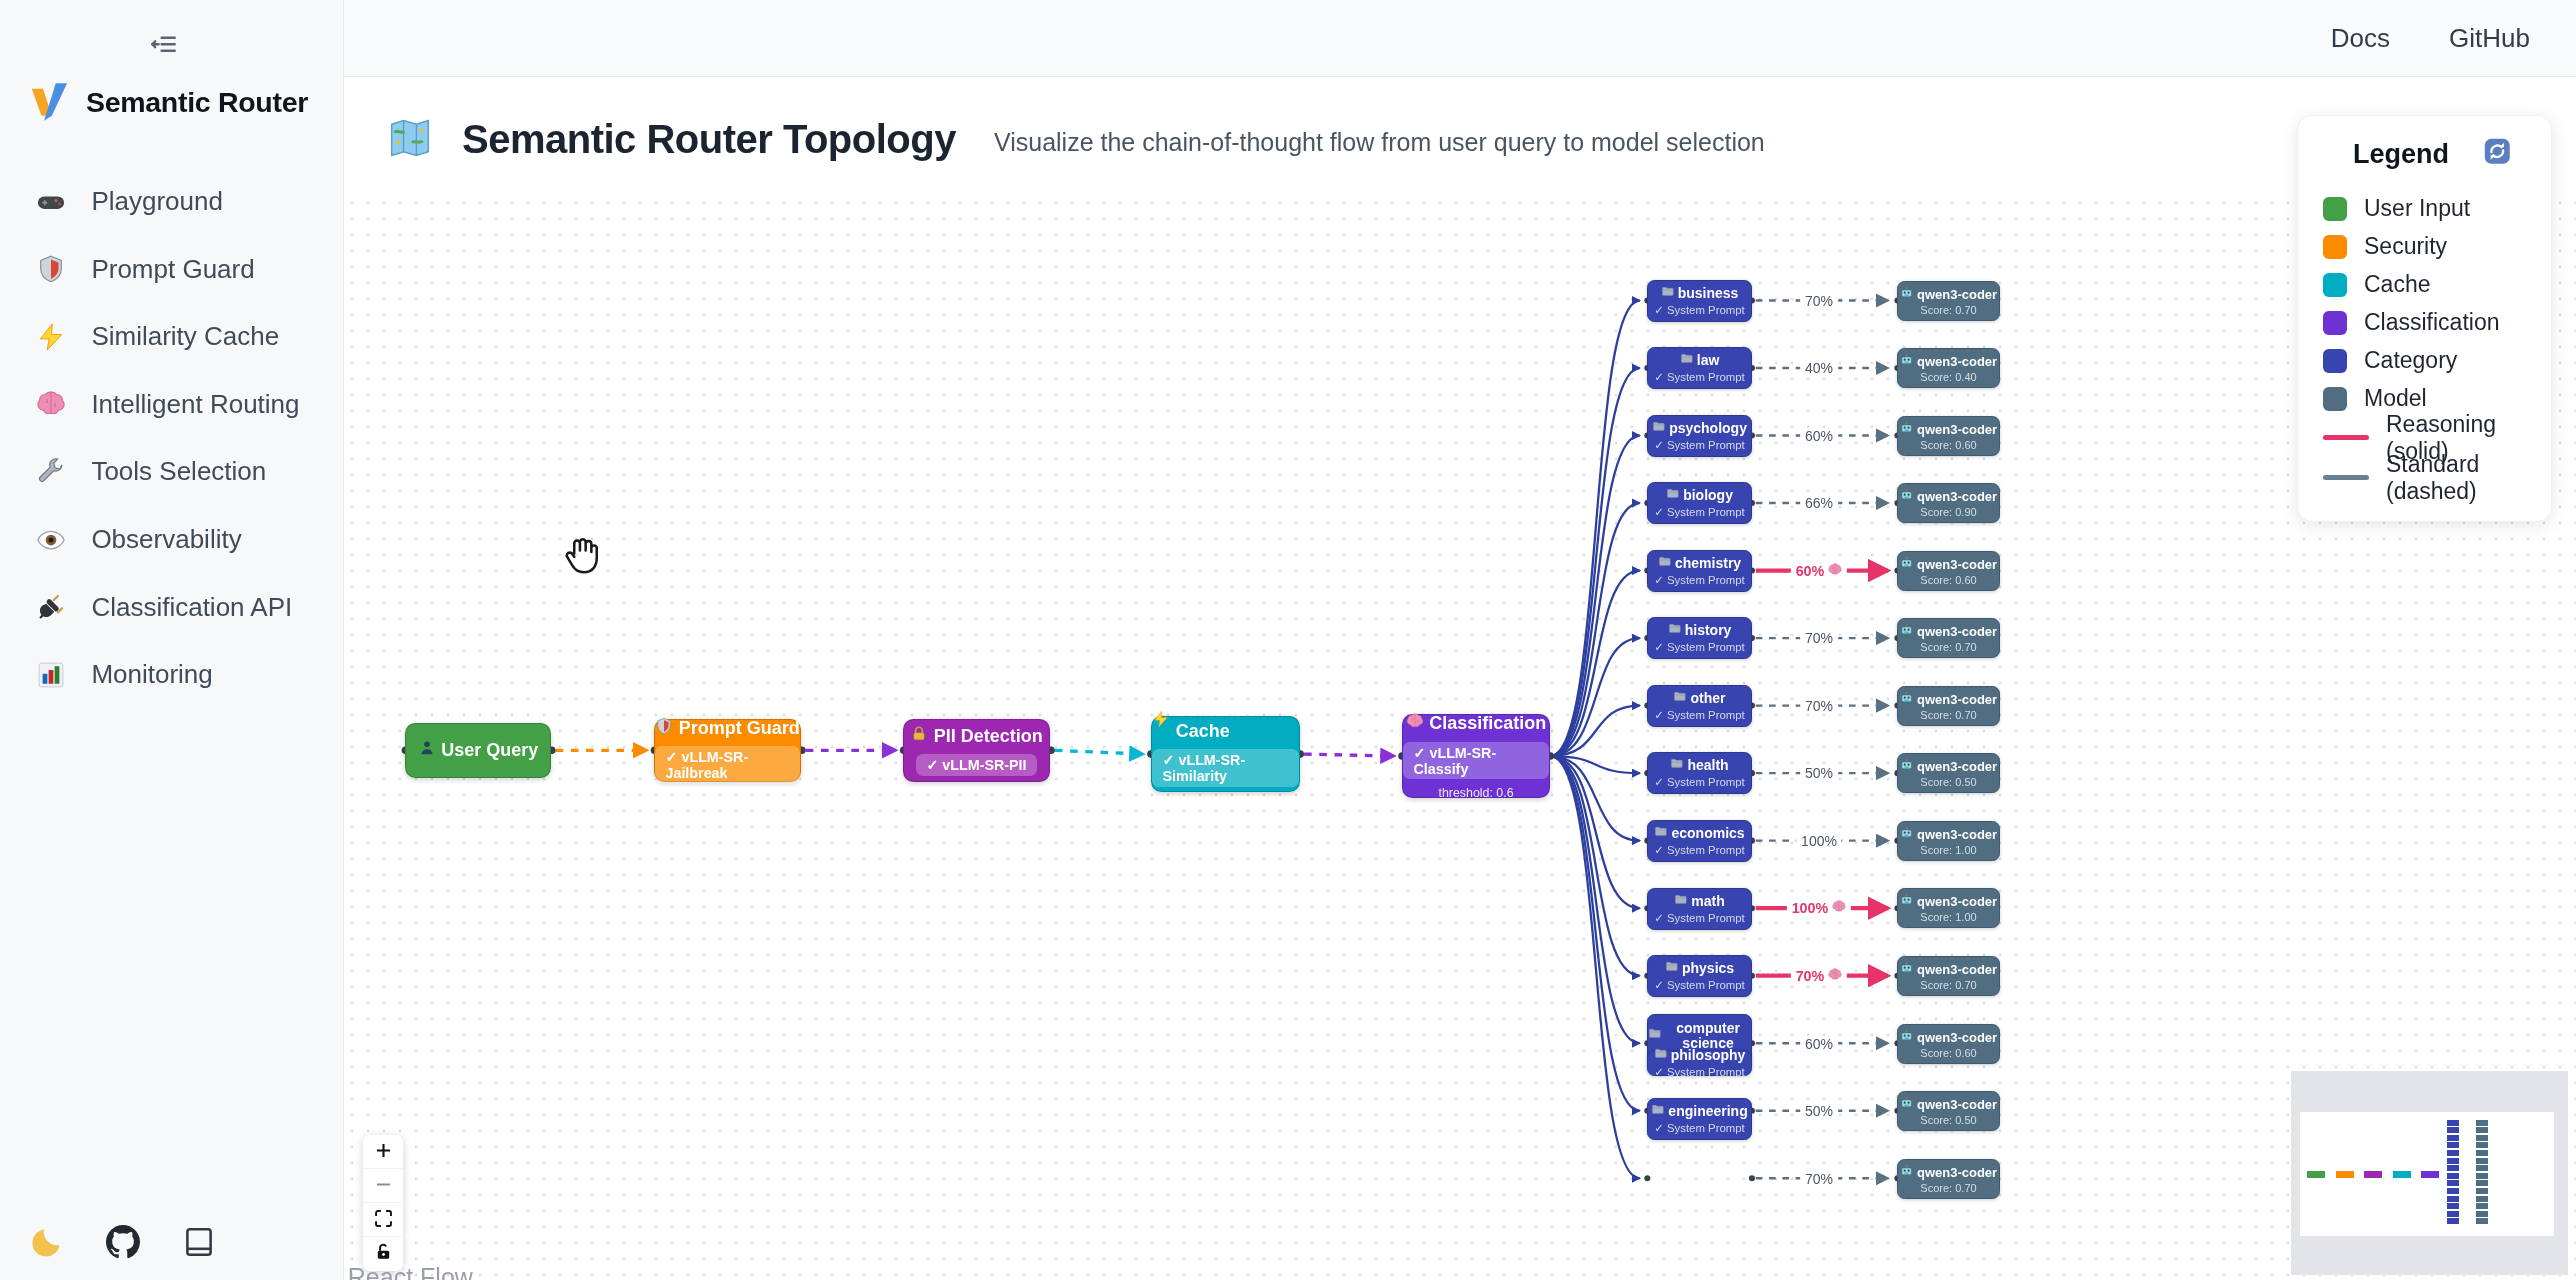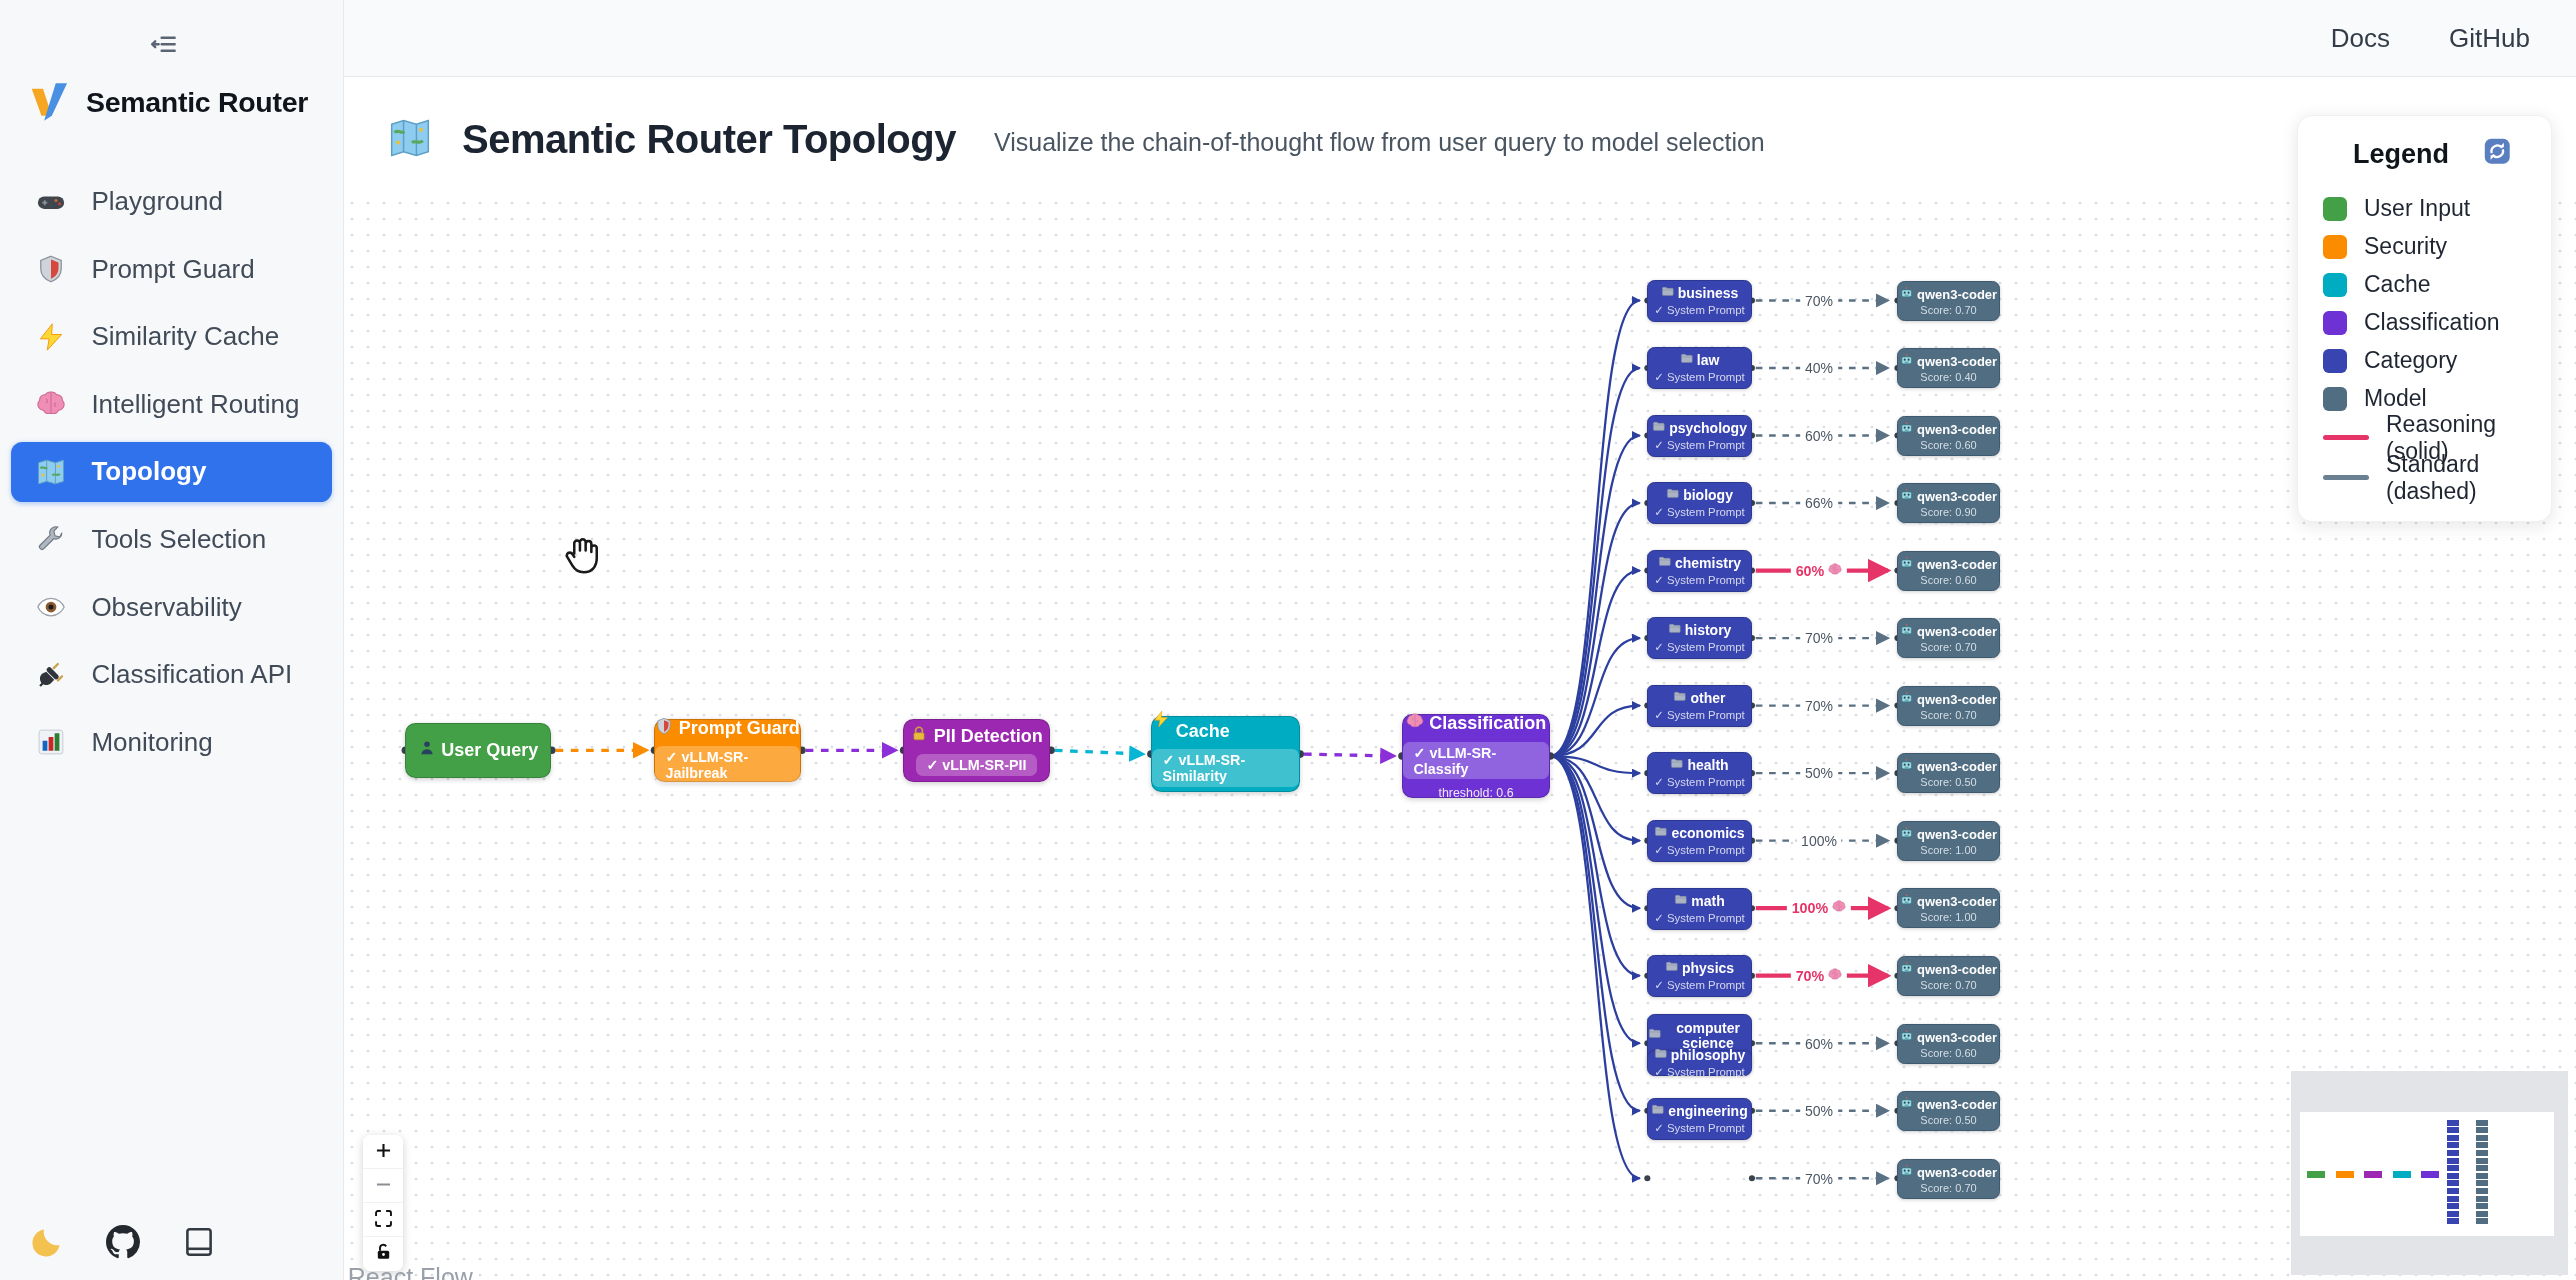--- a/index.html
+++ b/index.html
@@ -130,32 +130,20 @@
           <span>Similarity Cache</span>
         </div>
         <div class="nav-item">
           <span class="nicon">
             <svg viewBox="0 0 24 24">
               <path d="M7.5 4.5c-2.8 0-4.6 2-4.6 4.2 0 1-1.4 1.6-1.4 3.4 0 2.6 2 4.6 4.6 4.9.6 1.6 2 2.6 3.9 2.6h4c1.9 0 3.3-1 3.9-2.6 2.6-.3 4.6-2.3 4.6-4.9 0-1.8-1.4-2.4-1.4-3.4 0-2.2-1.8-4.2-4.6-4.2-.8-1.2-2.2-2-3.5-2h-2c-1.3 0-2.7.8-3.5 2z" fill="#ef8fb6" stroke="#d16a96" stroke-width="0.9"></path>
               <path d="M12 3.2v16.4M8 8c1.5.6 1.5 2.4 0 3M16 11c-1.5.6-1.5 2.4 0 3" stroke="#d16a96" stroke-width="0.9" fill="none"></path>
             </svg>
           </span>
           <span>Intelligent Routing</span>
-        </div>
-        <div class="nav-item active">
-          <span class="nicon">
-            <svg viewBox="0 0 24 24">
-              <path d="M2 4.5 8.5 2.5 15.5 4.5 22 2.5v17L15.5 21.5 8.5 19.5 2 21.5z" fill="#8ecdf0" stroke="#5d9fc4" stroke-width="0.8"></path>
-              <path d="M8.5 2.5v17M15.5 4.5v17" stroke="#5d9fc4" stroke-width="0.8"></path>
-              <path d="M3.5 9c2-2 3.5 1 5.5-.5M13 14.5c2-1.5 4 1 6-1" stroke="#58a85e" stroke-width="1.7" fill="none"></path>
-              <circle cx="5.5" cy="14.5" r="1.1" fill="#e8c23a"></circle>
-              <circle cx="18" cy="7.5" r="1.1" fill="#e8c23a"></circle>
-            </svg>
-          </span>
-          <span>Topology</span>
         </div>
         <div class="nav-item">
           <span class="nicon">
             <svg viewBox="0 0 24 24">
               <path d="M20.7 6.2a4.9 4.9 0 0 1-6.5 4.8l-7.9 7.9a2 2 0 0 1-2.9-2.9l7.9-7.9A4.9 4.9 0 0 1 17.4 1.7l-3.1 3.1.9 3.9 3.9.9z" fill="#aeb6bf" stroke="#6f7780" stroke-width="0.9"></path>
             </svg>
           </span>
           <span>Tools Selection</span>
         </div>
         <div class="nav-item">
@@ -521,21 +509,21 @@
                   <circle cx="12" cy="3.2" r="1.4" fill="#e2574c"></circle>
                   <rect x="3.5" y="7" width="17" height="12.5" rx="2.6" fill="#a5dde2" stroke="#2c7d8c" stroke-width="1.2"></rect>
                   <circle cx="8.5" cy="12" r="1.9" fill="#204a63"></circle>
                   <circle cx="15.5" cy="12" r="1.9" fill="#204a63"></circle>
                   <rect x="8" y="15.6" width="8" height="1.7" rx="0.85" fill="#2c7d8c"></rect>
                 </svg></span>
               <span>qwen3-coder</span>
             </div>
             <div class="sub">Score: 0.70</div>
           </div>
-          <div class="cnode" style="left: 1303px; top: 685px; height: 42px; border-radius: 6px;">
+          <div class="cnode" style="left: 1303px; top: 685px; height: 42px;">
             <div class="nt">
               <span><svg viewBox="0 0 24 24">
                   <path d="M2.5 6a1.8 1.8 0 0 1 1.8-1.8h4.6L11.3 6h9.2a1.6 1.6 0 0 1 1.6 1.6V17a1.8 1.8 0 0 1-1.8 1.8H4.3A1.8 1.8 0 0 1 2.5 17z" fill="#aab4c4" stroke="#7d8798" stroke-width="0.8"></path>
                   <path d="M2.5 9h19.6" stroke="#7d8798" stroke-width="0.8"></path>
                 </svg></span>
               <span>other</span>
             </div>
             <div class="sub">✓ System Prompt</div>
           </div>
           <div class="mnode" style="left: 1553px; top: 686px;">

